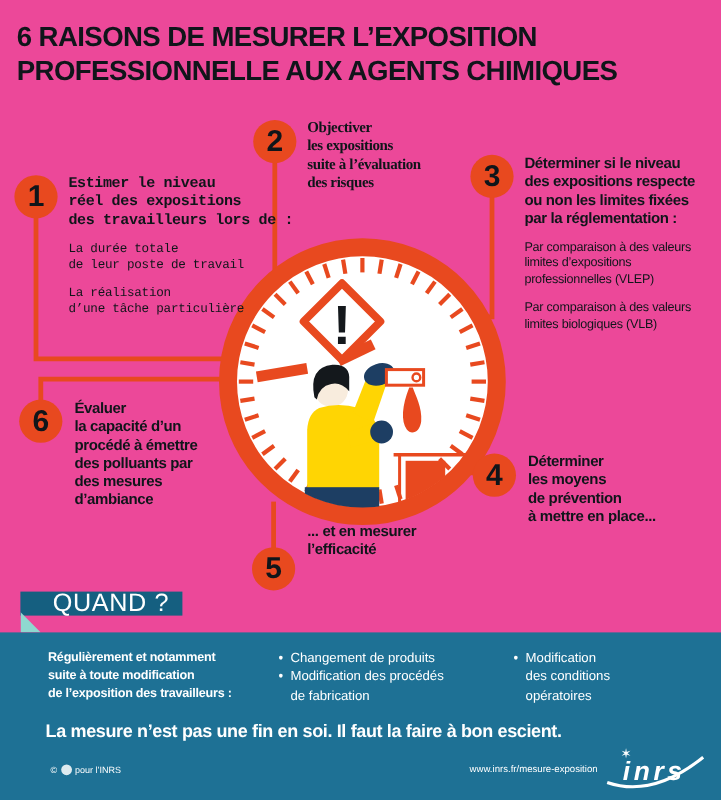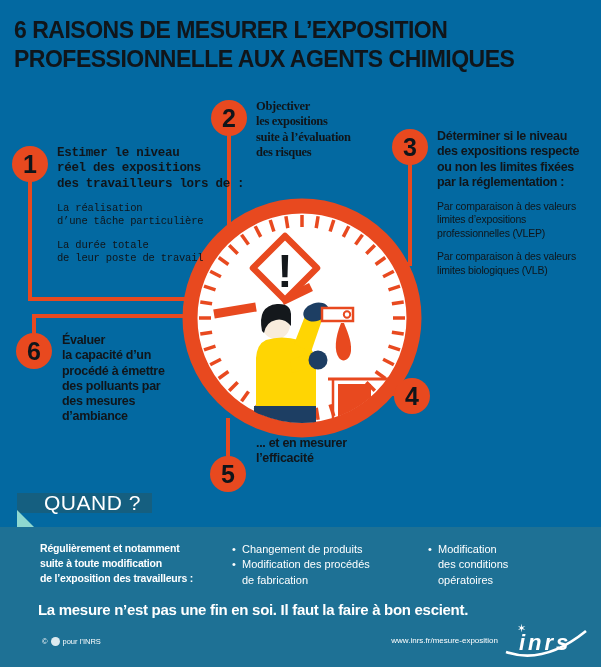--- a/index.html
+++ b/index.html
@@ -1,18 +1,18 @@
 <!DOCTYPE html>
 <html><head>
 <meta charset="utf-8">
 <style>
   html,body{margin:0;padding:0;background:#666;}
   #poster{
     position:relative;width:601px;height:667px;overflow:hidden;
-    background:#0369a1;
+    background:#ec4899;
     font-family:"Liberation Sans", sans-serif;
     color:#10151A;
   }
   #poster *{box-sizing:border-box;}
   .abs{position:absolute;}
   
   #title{left:14px;top:16px;font-weight:bold;font-size:23px;line-height:1.24;
          letter-spacing:-0.5px;color:#10151A;white-space:pre;}
   
   #art{left:0;top:0;z-index:1;}
@@ -176,42 +176,48 @@
       <span>5</span>
     </div>
   <div id="c6" class="abs num-circle">
       <span>6</span>
     </div>
 
   <div id="r1" class="abs reason">
     <div class="head">Estimer le niveau
 réel des expositions
 des travailleurs lors de :</div>
+    <div class="sub">La durée totale
+de leur poste de travail</div>
     <div class="sub">La réalisation
 d’une tâche particulière</div>
-    <div class="sub">La durée totale
-de leur poste de travail</div>
   </div>
   <div id="r2" class="abs reason">
     <div class="head">Objectiver
 les expositions
 suite à l’évaluation
 des risques</div>
   </div>
   <div id="r3" class="abs reason">
     <div class="head">Déterminer si le niveau
 des expositions respecte
 ou non les limites fixées
 par la réglementation :</div>
     <div class="sub">Par comparaison à des valeurs
 limites d’expositions
 professionnelles (VLEP)</div>
     <div class="sub">Par comparaison à des valeurs
 limites biologiques (VLB)</div>
   </div>
+  <div id="r4" class="abs reason">
+    <div class="head">Déterminer
+les moyens
+de prévention
+à mettre en place...</div>
+  </div>
   <div id="r5" class="abs reason">
     <div class="head">... et en mesurer
 l’efficacité</div>
   </div>
   <div id="r6" class="abs reason">
     <div class="head">Évaluer
 la capacité d’un
 procédé à émettre
 des polluants par
 des mesures

